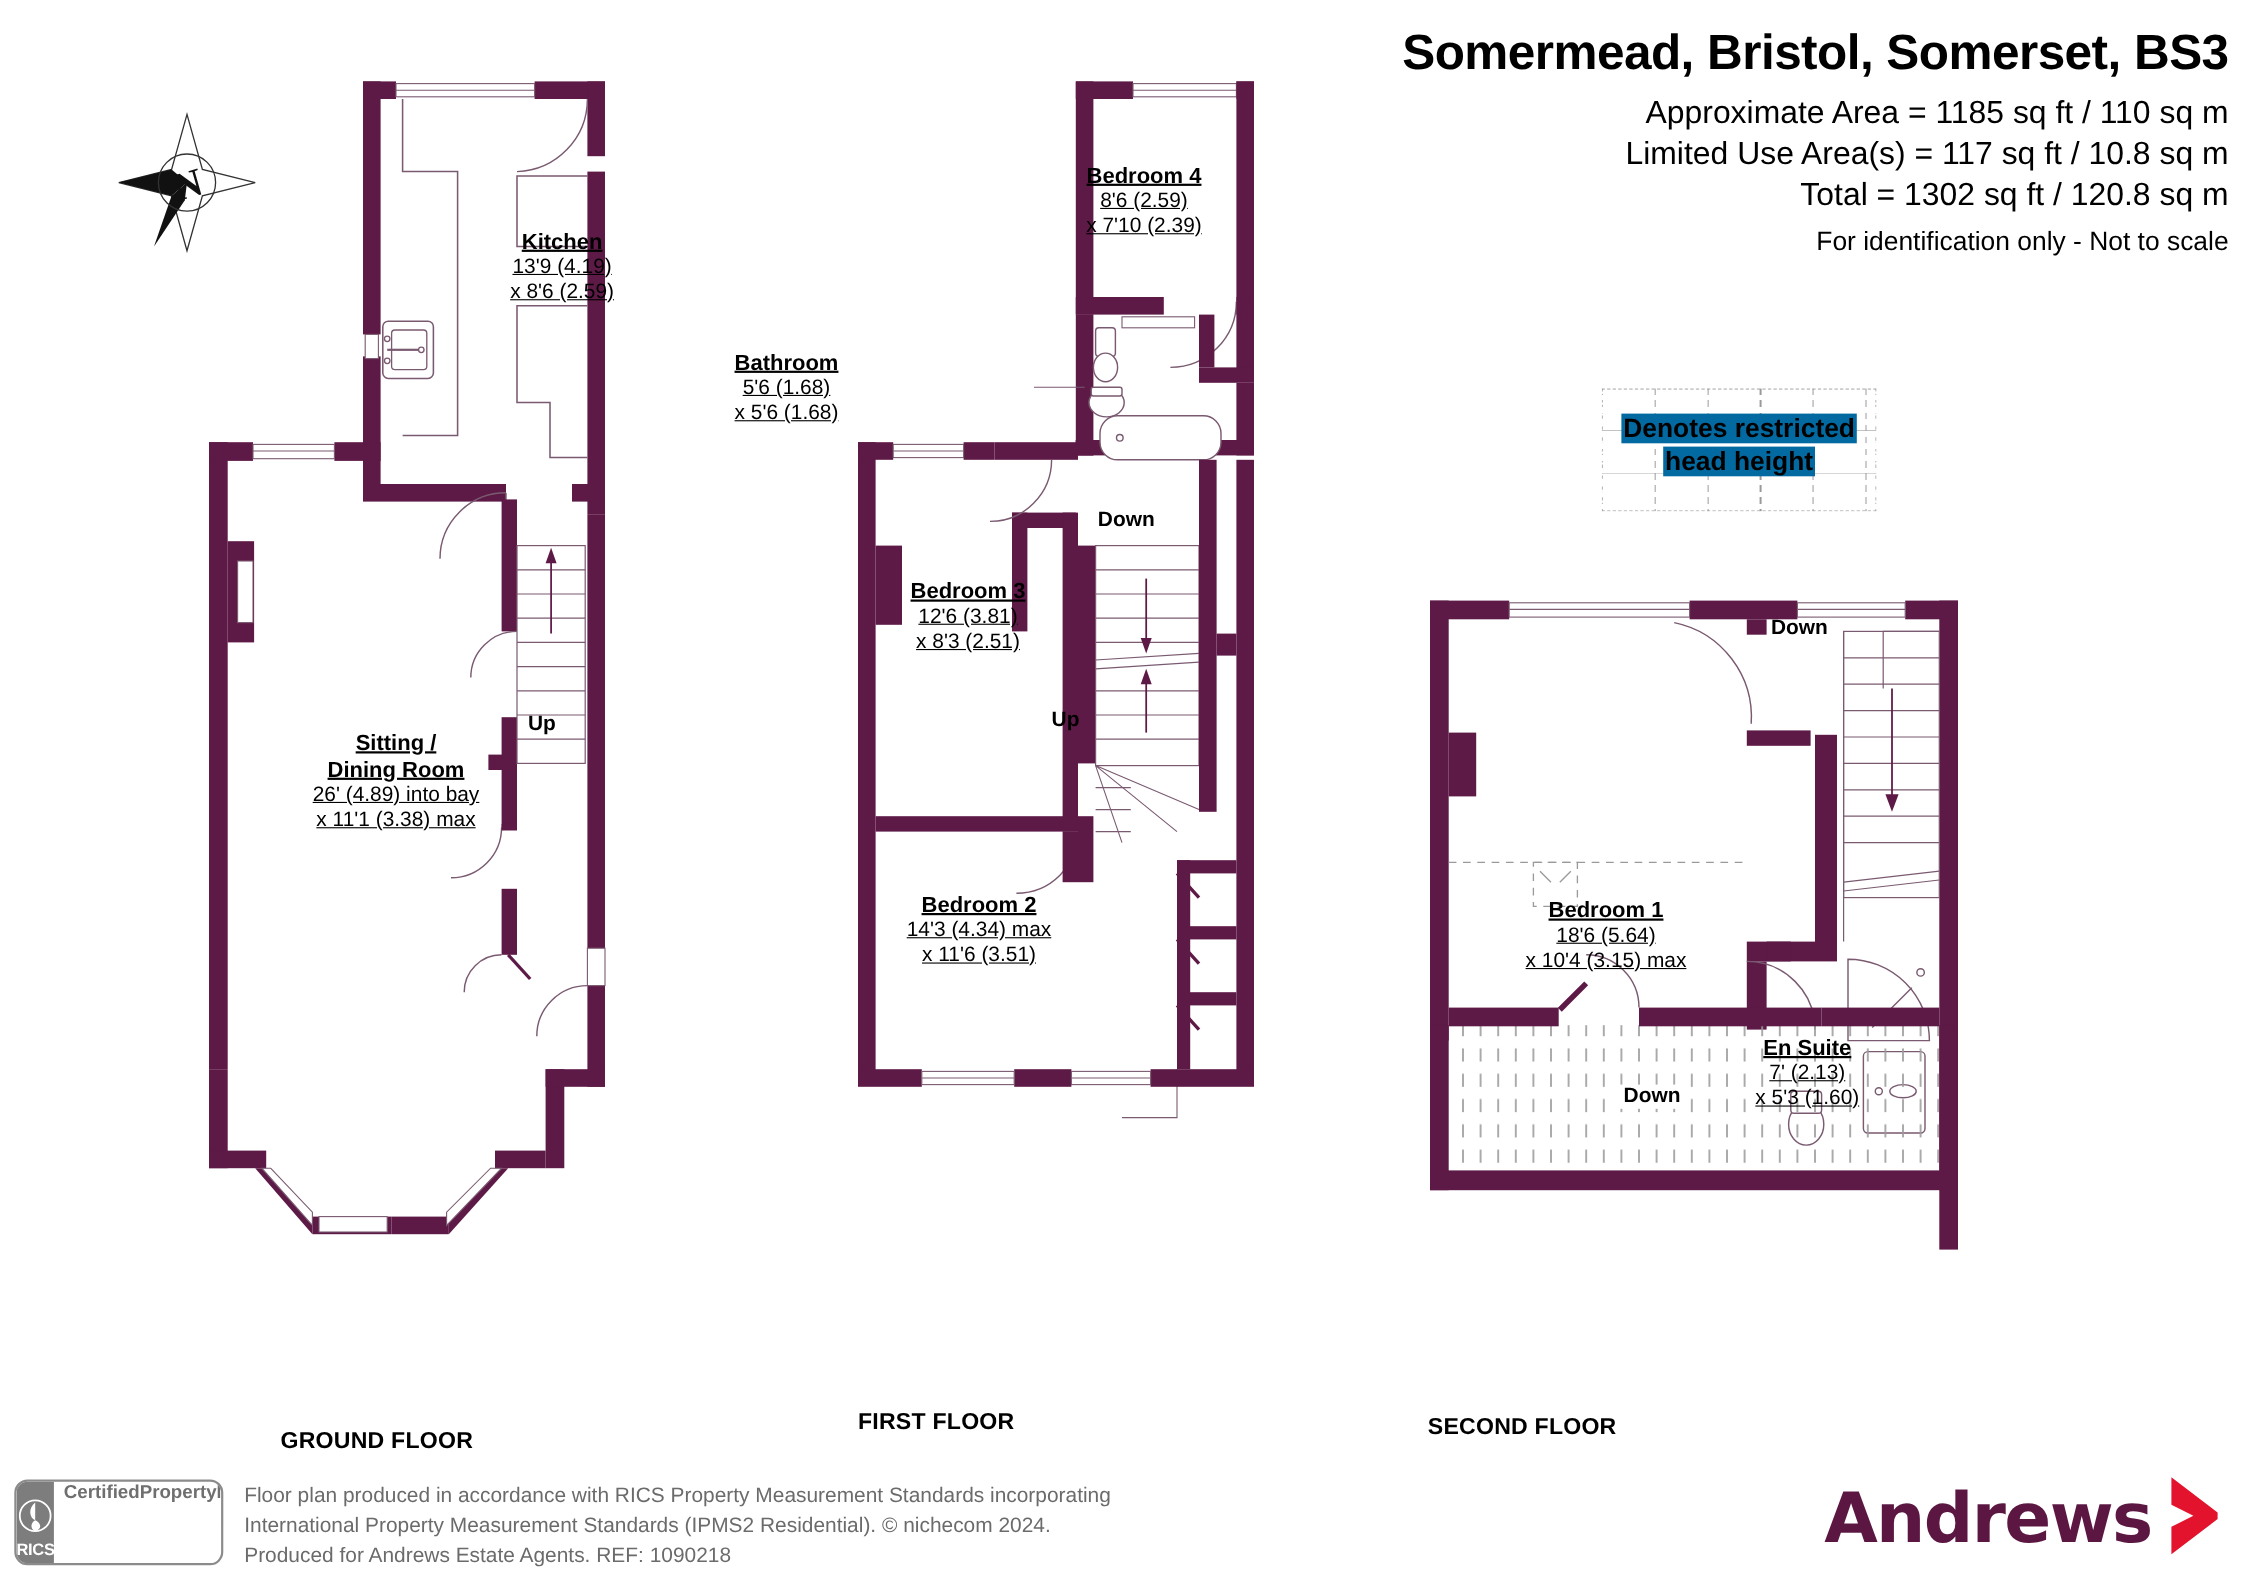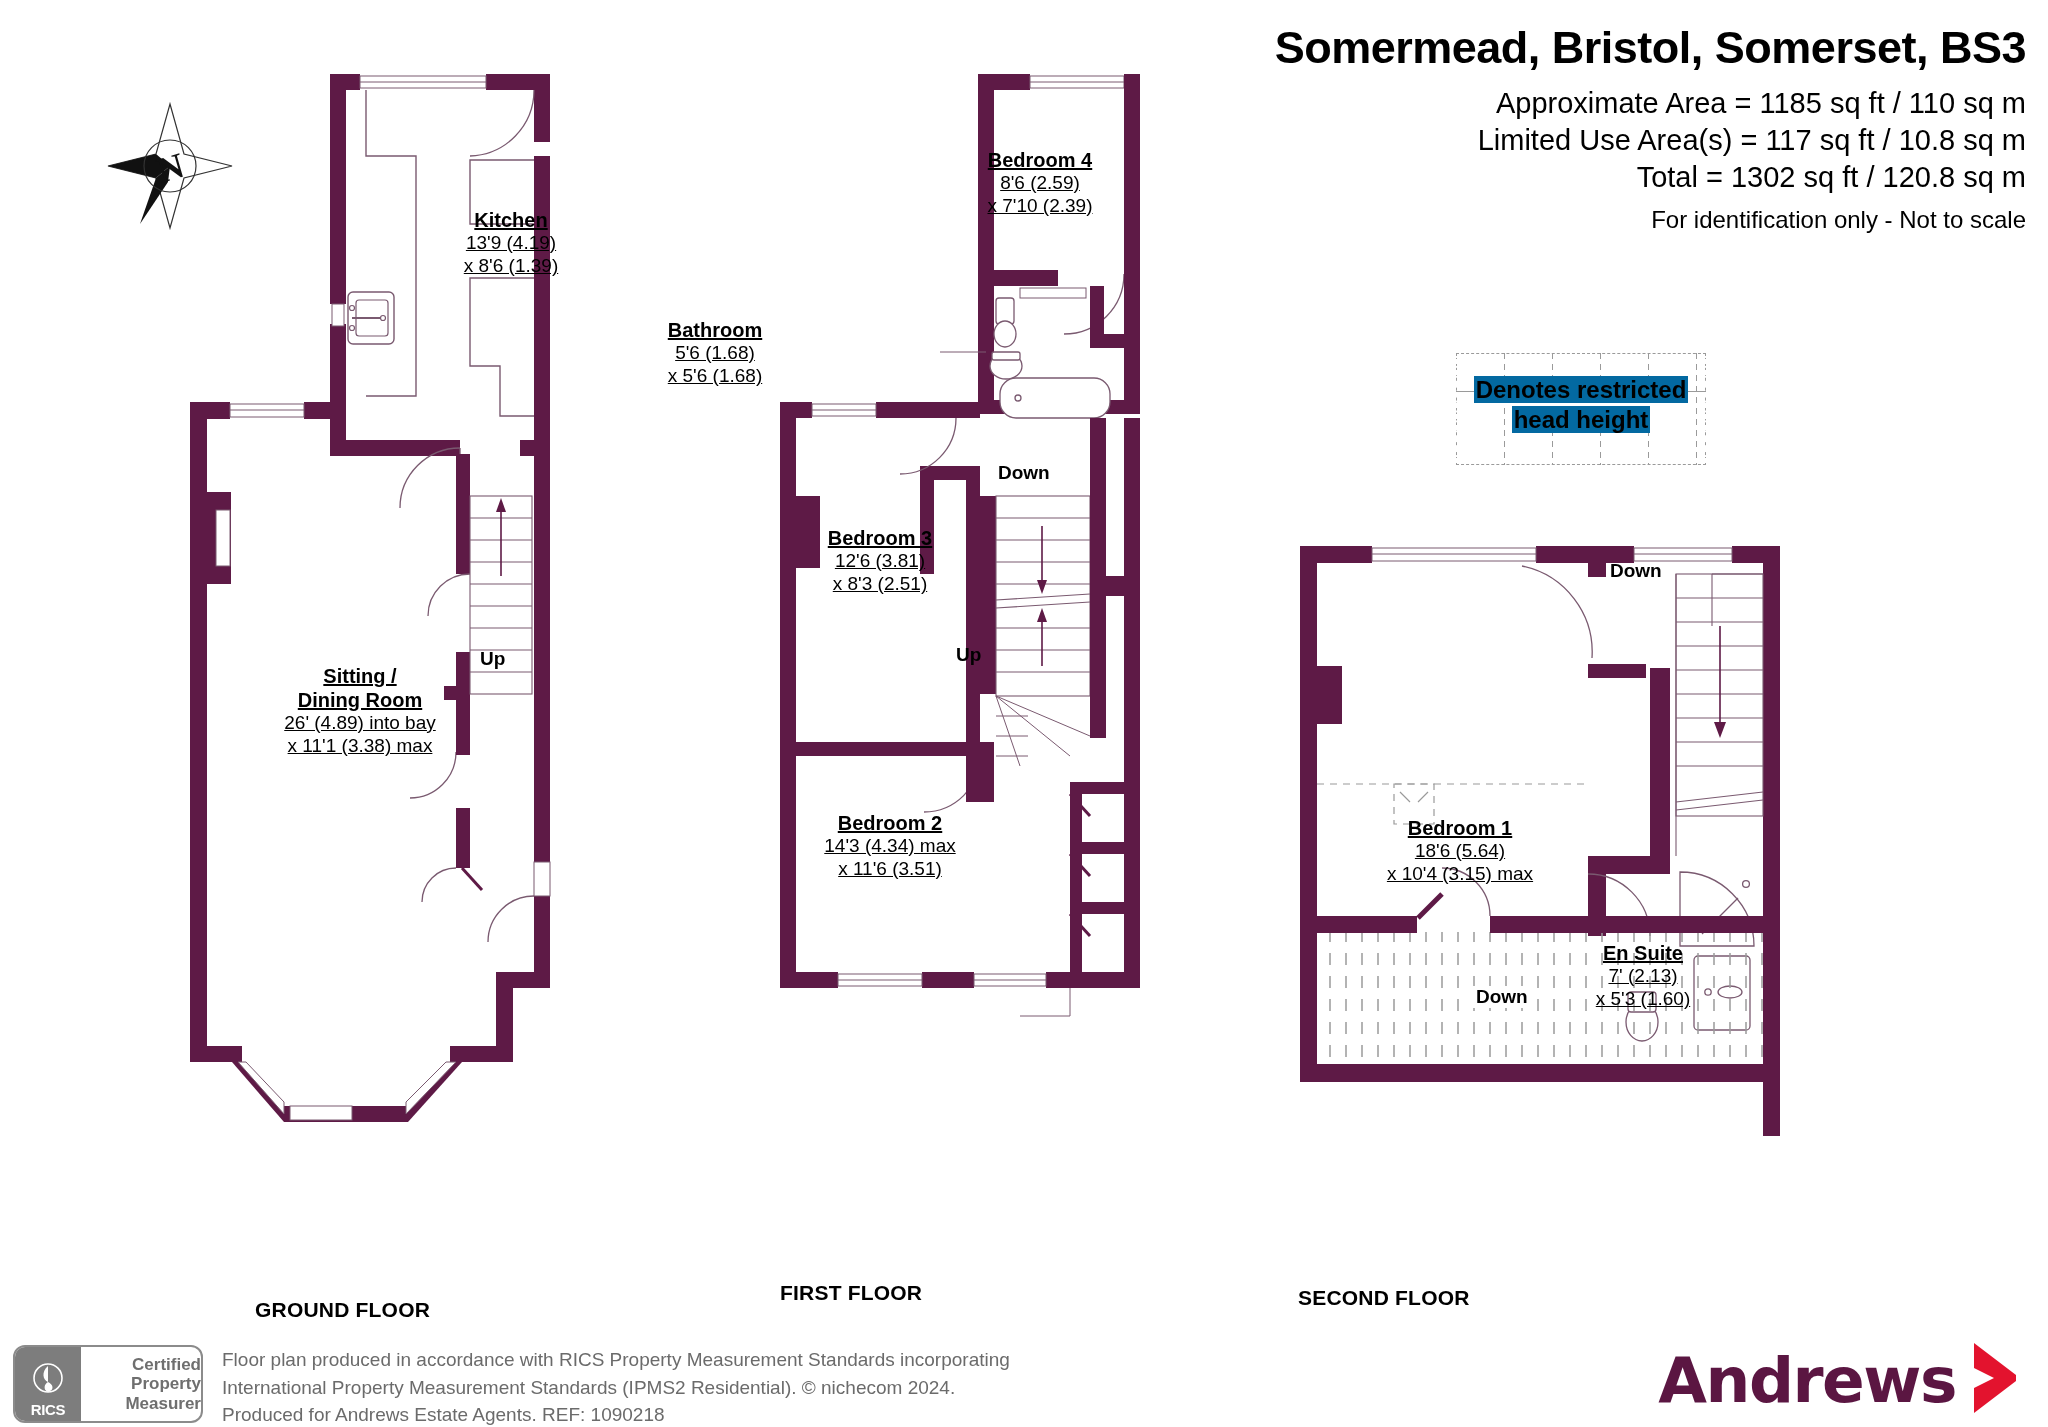--- a/index.html
+++ b/index.html
@@ -166,28 +166,27 @@
     left: 0; right: 0;
     text-align: center;
     color: #fff;
     font-size: 15px;
     font-weight: bold;
     letter-spacing: -0.3px;
   }
   .rics-txt {
     flex: 1;
     display: flex;
-    flex-direction: column;
+    flex-direction: row;
     justify-content: center;
     padding-left: 9px;
     font-size: 17px;
     font-weight: bold;
     color: #6f6f6f;
     line-height: 1.15;
-    text-align: right;
   }
   .credits {
     position: absolute;
     left: 222px;
     top: 13px;
     font-size: 19px;
     color: #6b6b6b;
     line-height: 1.45;
   }
   .credits .ln { display: block; white-space: nowrap; }
@@ -345,21 +344,21 @@
         <rect x="276" y="752" width="14" height="60" fill="#5e1a46"></rect>
         <path d="M282,812 L302,834" stroke="#5e1a46" stroke-width="3"></path>
         <path d="M276,812 A34,34 0 0 0 242,846" fill="none" stroke="#7a5a70" stroke-width="1.3"></path>
       </g>
     </svg>
 
     
     <div class="room" style="left:226px; top:152px; width:210px;">
       <span class="rname">Kitchen</span>
       <span class="rdim">13'9 (4.19)</span>
-      <span class="rdim">x 8'6 (1.39)</span>
+      <span class="rdim">x 8'6 (2.59)</span>
     </div>
 
     <div class="room" style="left:55px; top:608px; width:250px;">
       <span class="rname">Sitting /</span>
       <span class="rname">Dining Room</span>
       <span class="rdim">26' (4.89) into bay</span>
       <span class="rdim">x 11'1 (3.38) max</span>
     </div>
 
     <div class="tag" style="left:300px; top:592px;">Up</div>

